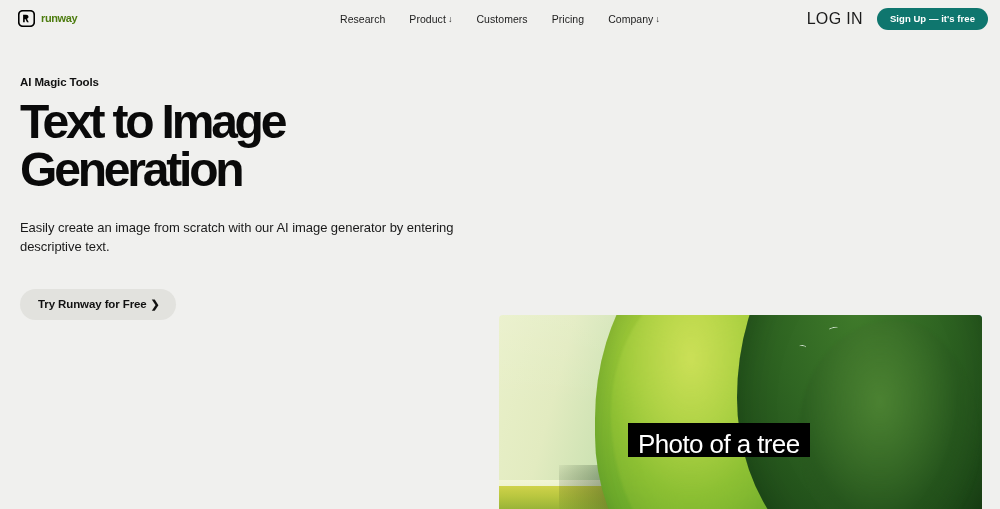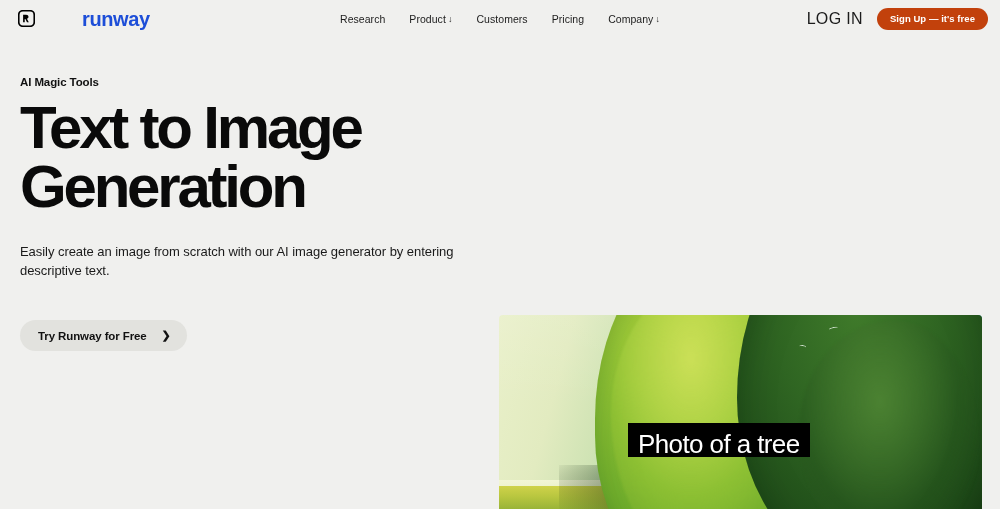--- a/index.html
+++ b/index.html
@@ -33,26 +33,25 @@
     align-items: center;
     gap: 6px;
     cursor: pointer;
   }
   .brand-mark {
     width: 17px;
     height: 17px;
     display: block;
   }
   .brand-name {
-    font-size: 20px;
+    font-size: 11px;
     font-weight: 700;
     letter-spacing: -0.4px;
-    color: #1d4ed8;
+    color: #4d7c0f;
     line-height: 1;
-    margin-left: 41px;
   }
 
   .nav {
     position: absolute;
     left: 50%;
     transform: translateX(-50%);
     display: flex;
     align-items: center;
     gap: 24px;
   }
@@ -80,21 +79,21 @@
     gap: 14px;
   }
   .login-link {
     font-size: 16px;
     letter-spacing: 0.35px;
     color: #1c1c1c;
     cursor: pointer;
     white-space: nowrap;
   }
   .signup-btn {
-    background: #c2410c;
+    background: #0f766e;
     color: #fff;
     font-size: 9.5px;
     font-weight: 600;
     border: none;
     border-radius: 999px;
     padding: 5px 13px 6px;
     cursor: pointer;
     white-space: nowrap;
     letter-spacing: 0.05px;
     font-family: "Liberation Sans", sans-serif;
@@ -115,41 +114,41 @@
 
   .eyebrow {
     font-size: 11.5px;
     font-weight: 700;
     letter-spacing: -0.1px;
     color: #111;
     margin-bottom: 10px;
   }
 
   .headline {
-    font-size: 60px;
+    font-size: 48px;
     font-weight: 700;
     line-height: 0.99;
     letter-spacing: -3.2px;
     color: #0a0a0a;
     margin-bottom: 26px;
   }
 
   .subtext {
     font-size: 13px;
     line-height: 1.45;
     color: #1a1a1a;
     width: 440px;
     letter-spacing: -0.05px;
-    margin-bottom: 40px;
+    margin-bottom: 32px;
   }
 
   .cta {
     display: inline-flex;
     align-items: center;
-    gap: 13px;
+    gap: 2px;
     background: #e2e2de;
     border: none;
     border-radius: 999px;
     padding: 9px 14px 9px 18px;
     font-size: 11.5px;
     font-weight: 700;
     letter-spacing: -0.1px;
     color: #111;
     cursor: pointer;
     font-family: "Liberation Sans", sans-serif;

